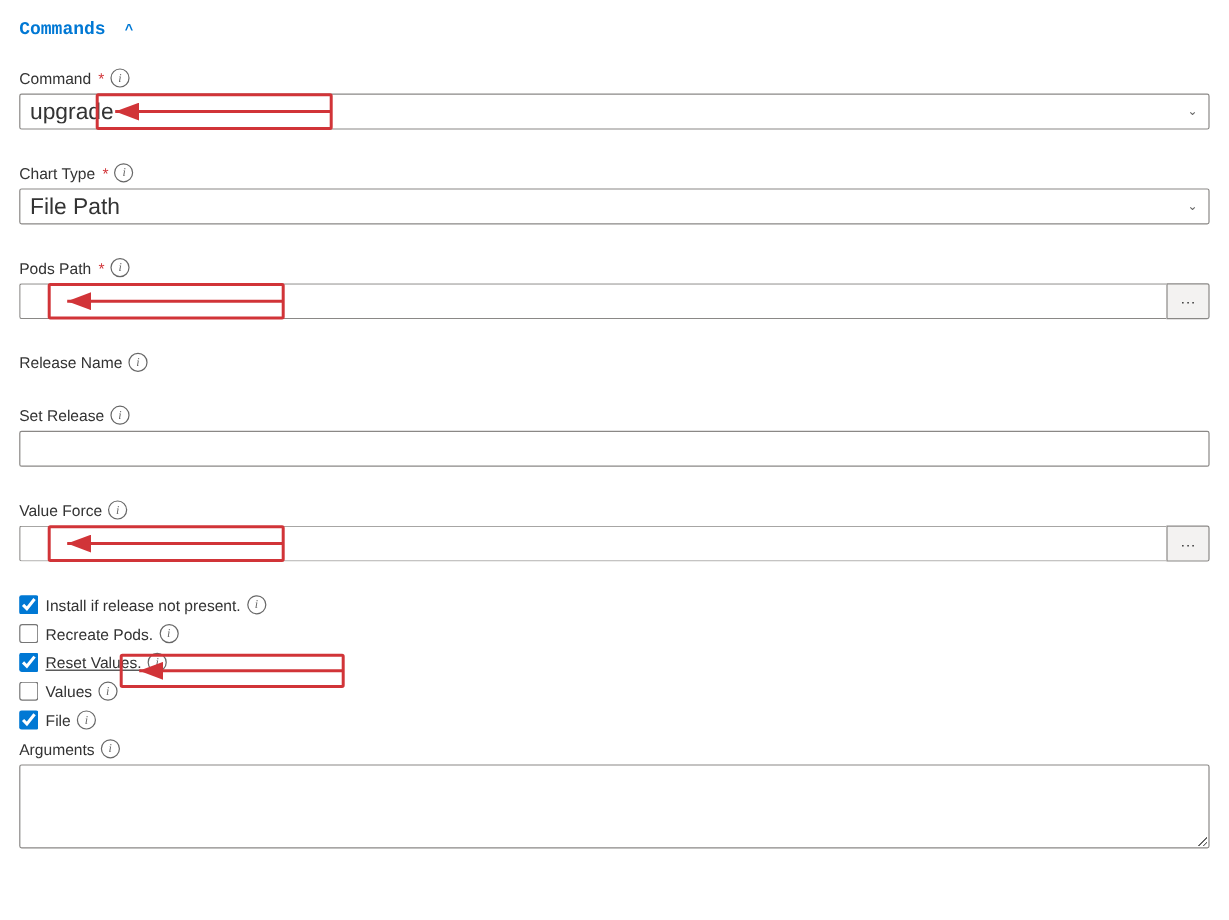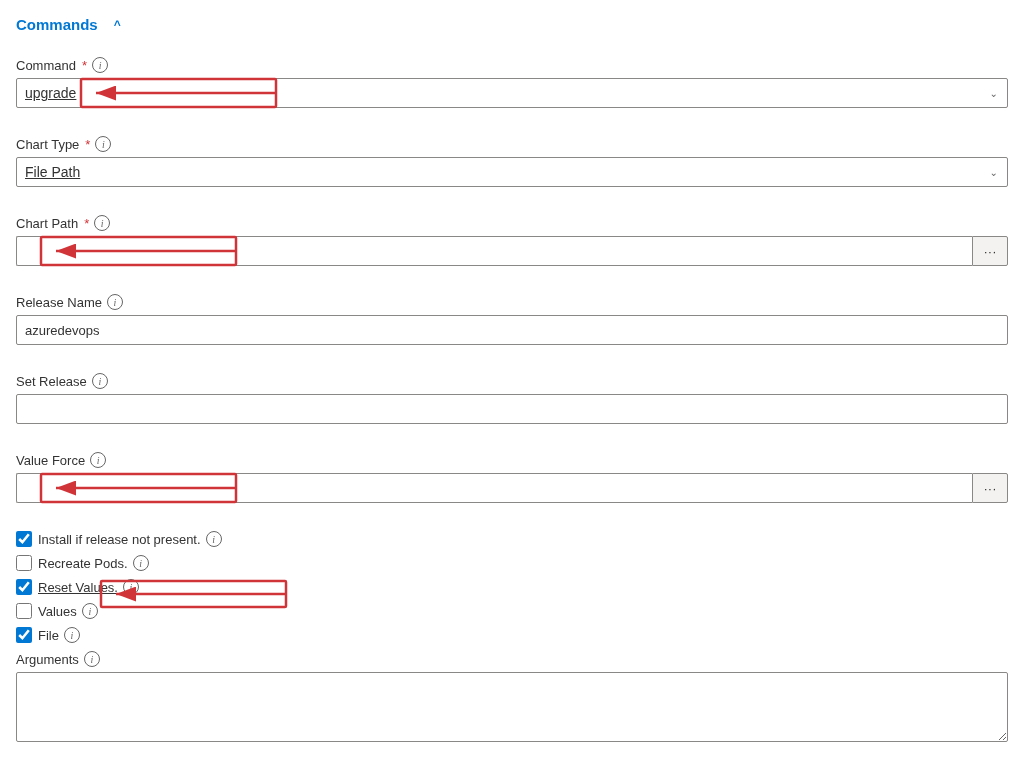--- a/index.html
+++ b/index.html
@@ -13,20 +13,21 @@
 
     .section-header {
       display: flex;
       align-items: center;
       gap: 16px;
       font-size: 15px;
       font-weight: 600;
       color: #0078d4;
       margin-bottom: 16px;
       padding-bottom: 8px;
+      font-family: Liberation Mono, monospace;
     }
 
     .chevron-icon {
       font-size: 12px;
       color: #0078d4;
     }
 
     .form-group {
       margin-bottom: 28px;
     }
@@ -76,28 +77,27 @@
       position: relative;
       width: 100%;
     }
 
     .form-select {
       width: 100%;
       height: 30px;
       padding: 4px 30px 4px 8px;
       border: 1px solid #8a8886;
       border-radius: 2px;
-      font-size: 14px;
+      font-size: 19px;
       color: #333;
       background: #fff;
       appearance: none;
       -webkit-appearance: none;
       cursor: pointer;
       outline: none;
-      text-decoration: underline;
     }
 
     .select-chevron {
       position: absolute;
       right: 10px;
       top: 50%;
       transform: translateY(-50%);
       pointer-events: none;
       color: #666;
       font-size: 10px;
@@ -229,21 +229,21 @@
       <option value="File Path">File Path</option>
       <option value="URL">URL</option>
       <option value="Artifact">Artifact</option>
     </select>
     <span class="select-chevron">⌄</span>
   </div>
 </div>
 
 <div class="form-group">
   <div class="form-label">
-    <span>Chart Path</span>
+    <span>Pods Path</span>
     <span class="required">*</span>
     <span class="info-icon" title="Chart path information">i</span>
   </div>
   <div class="input-with-button red-arrow-container">
     <input type="text" class="form-control" value="" style="">
     <button class="browse-button">···</button>
 
     <svg class="red-arrow-svg" width="220" height="40" style="top:-5px; left:20px;">
       <defs>
         <marker id="arrowhead2" markerWidth="8" markerHeight="6" refX="8" refY="3" orient="auto">
@@ -254,21 +254,20 @@
       <rect x="5" y="6" width="195" height="28" fill="none" stroke="#d13438" stroke-width="2.5" rx="1"></rect>
     </svg>
   </div>
 </div>
 
 <div class="form-group">
   <div class="form-label">
     <span>Release Name</span>
     <span class="info-icon" title="Release name information">i</span>
   </div>
-  <input type="text" class="form-control" value="azuredevops" style="">
 </div>
 
 <div class="form-group">
   <div class="form-label">
     <span>Set Release</span>
     <span class="info-icon" title="Set values information">i</span>
   </div>
   <input type="text" class="form-control" value="" style="">
 </div>
 

